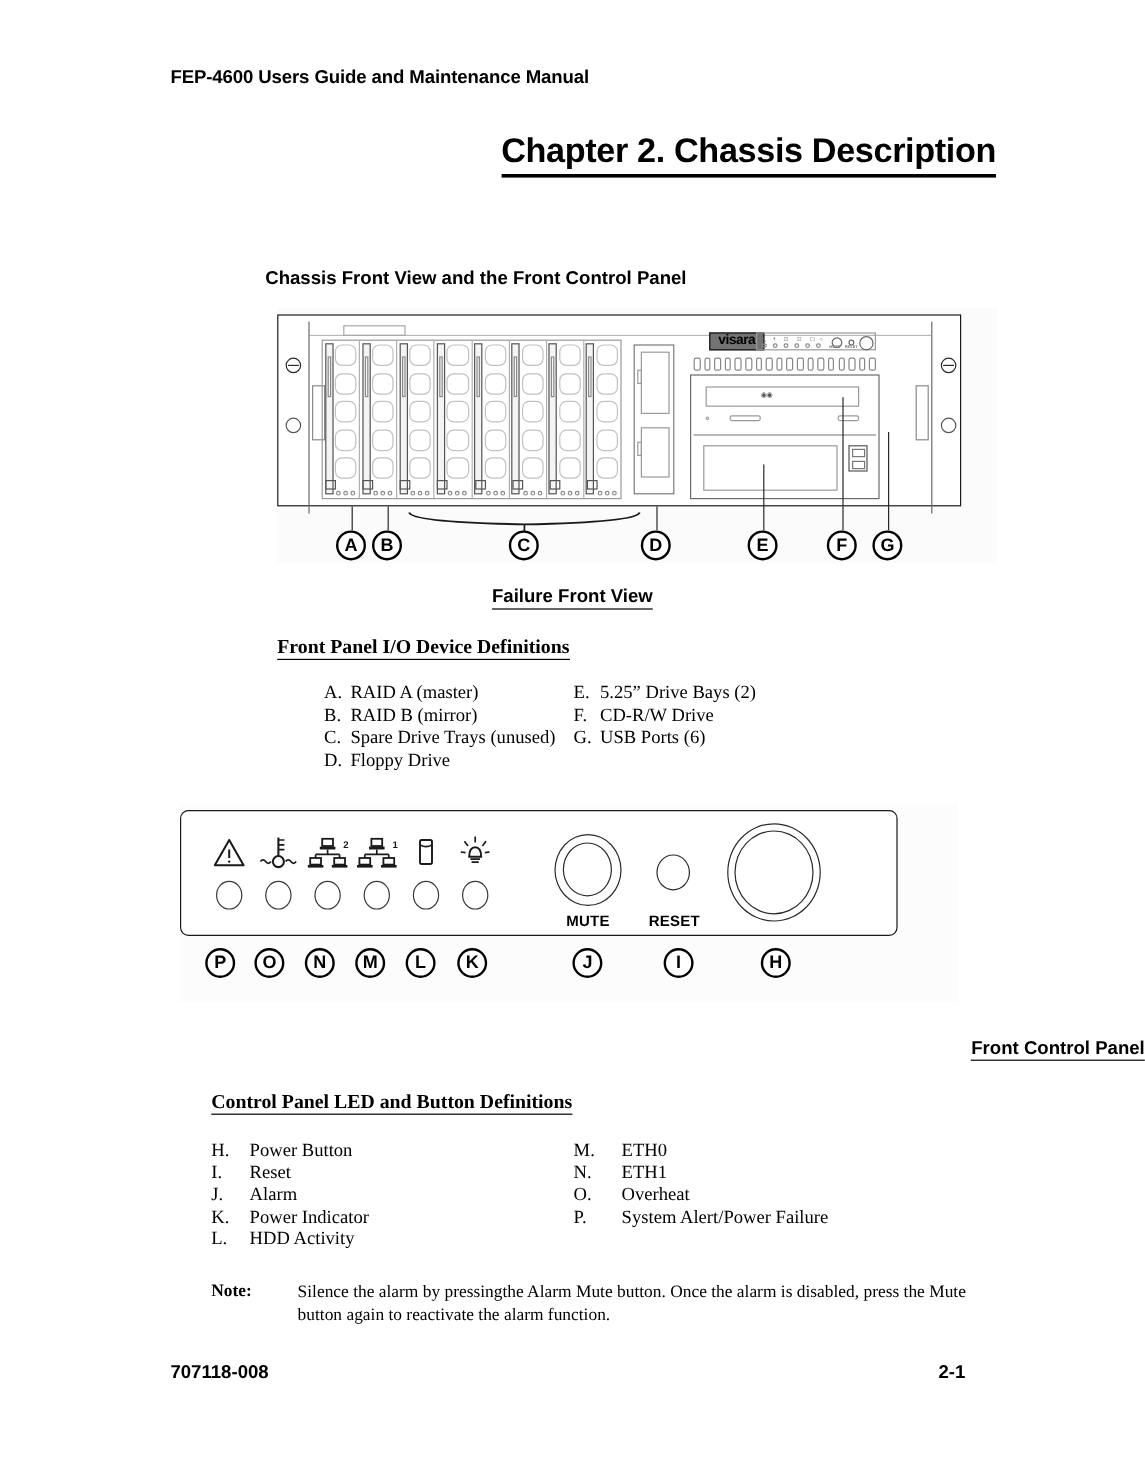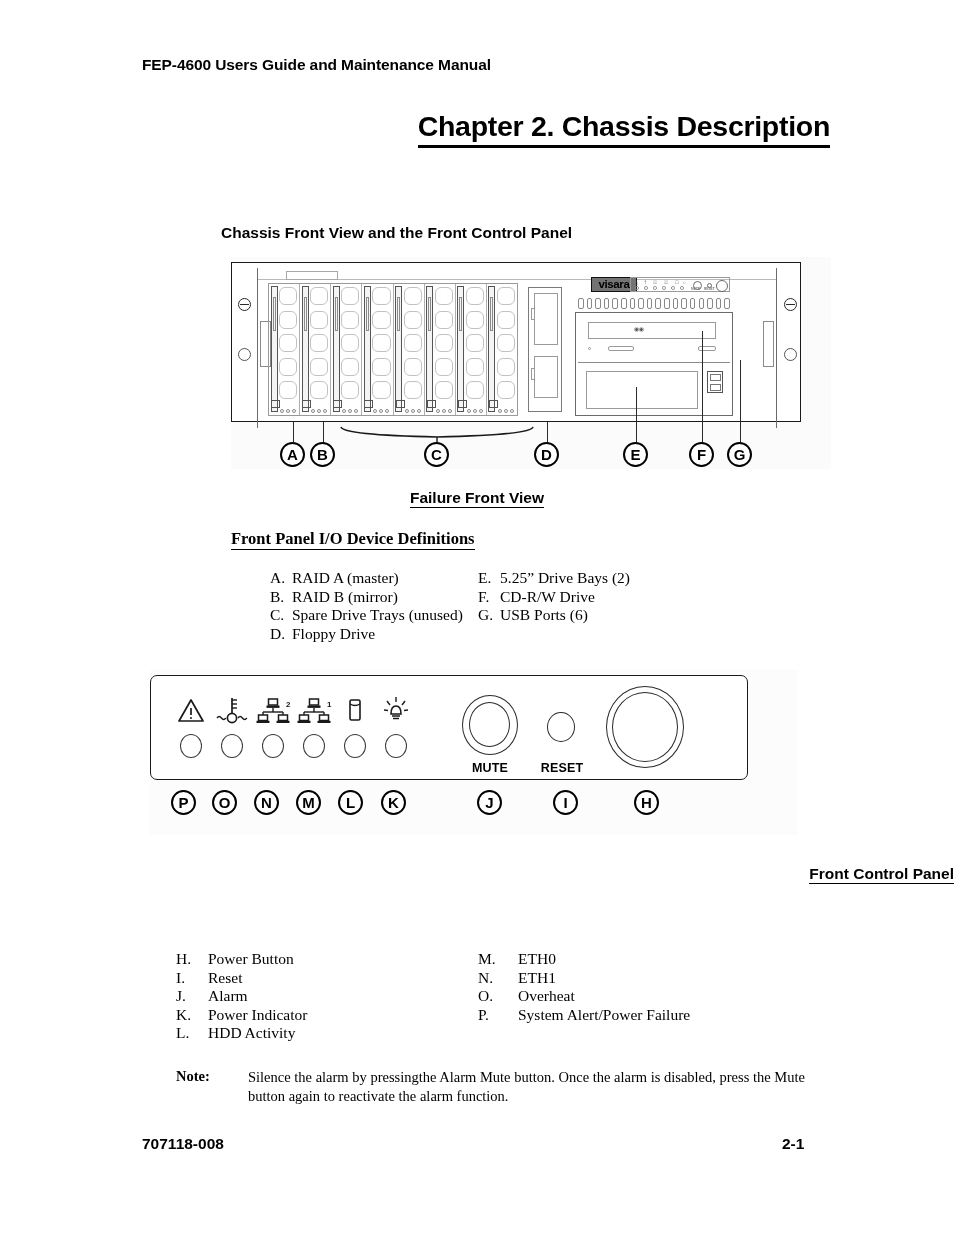--- a/index.html
+++ b/index.html
@@ -933,20 +933,21 @@
     <div class="callout" style="left:146px; top:120px;">M</div>
     <div class="callout" style="left:188px; top:120px;">L</div>
     <div class="callout" style="left:231px; top:120px;">K</div>
     <div class="callout" style="left:327px; top:120px;">J</div>
     <div class="callout" style="left:403px; top:120px;">I</div>
     <div class="callout" style="left:484px; top:120px;">H</div>
   </div>
 
   <div class="fig-caption" style="top:865px;text-align:right;"><span class="u">Front Control Panel</span></div>
 
+  <div class="def-title" style="left:176px; top:908px;"><span class="u">Control Panel LED and Button Definitions</span></div>
 
   <div class="def-list" style="left:176px; top:950px;">
     <span class="row"><span class="k" style="width:32px">H.</span><span class="v">Power Button</span></span>
     <span class="row"><span class="k" style="width:32px">I.</span><span class="v">Reset</span></span>
     <span class="row"><span class="k" style="width:32px">J.</span><span class="v">Alarm</span></span>
     <span class="row"><span class="k" style="width:32px">K.</span><span class="v">Power Indicator</span></span>
     <span class="row"><span class="k" style="width:32px">L.</span><span class="v">HDD Activity</span></span>
   </div>
 
   <div class="def-list" style="left:478px; top:950px;">

